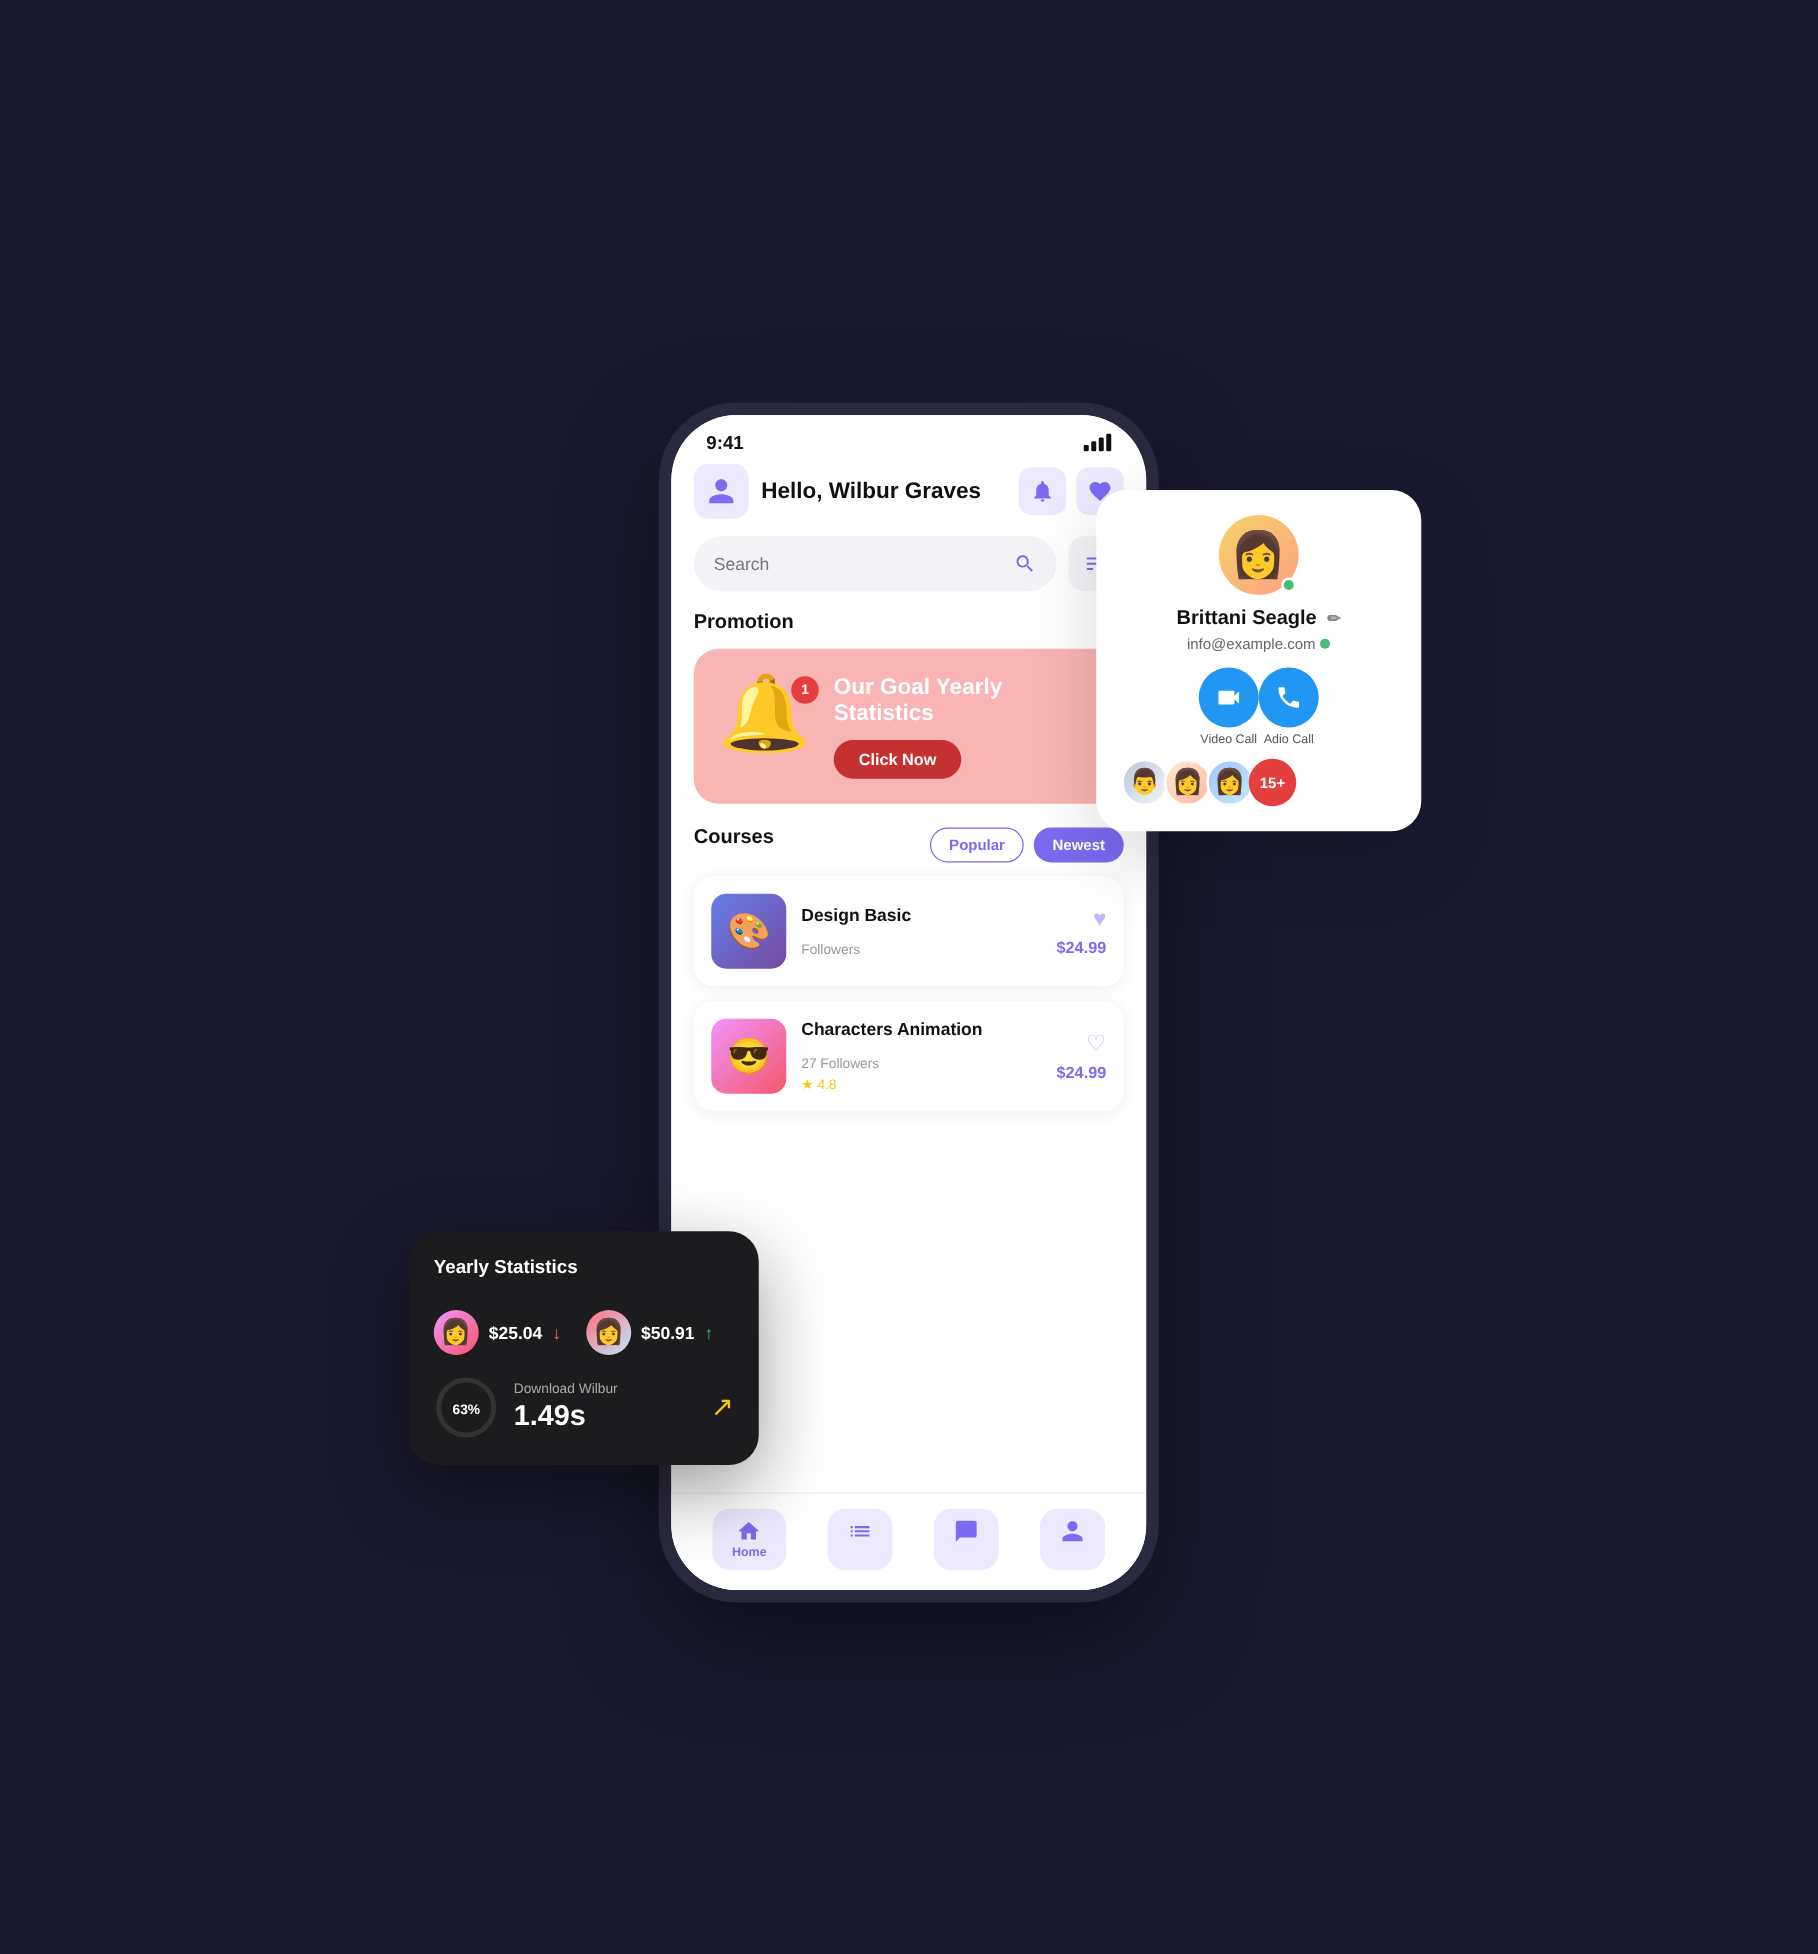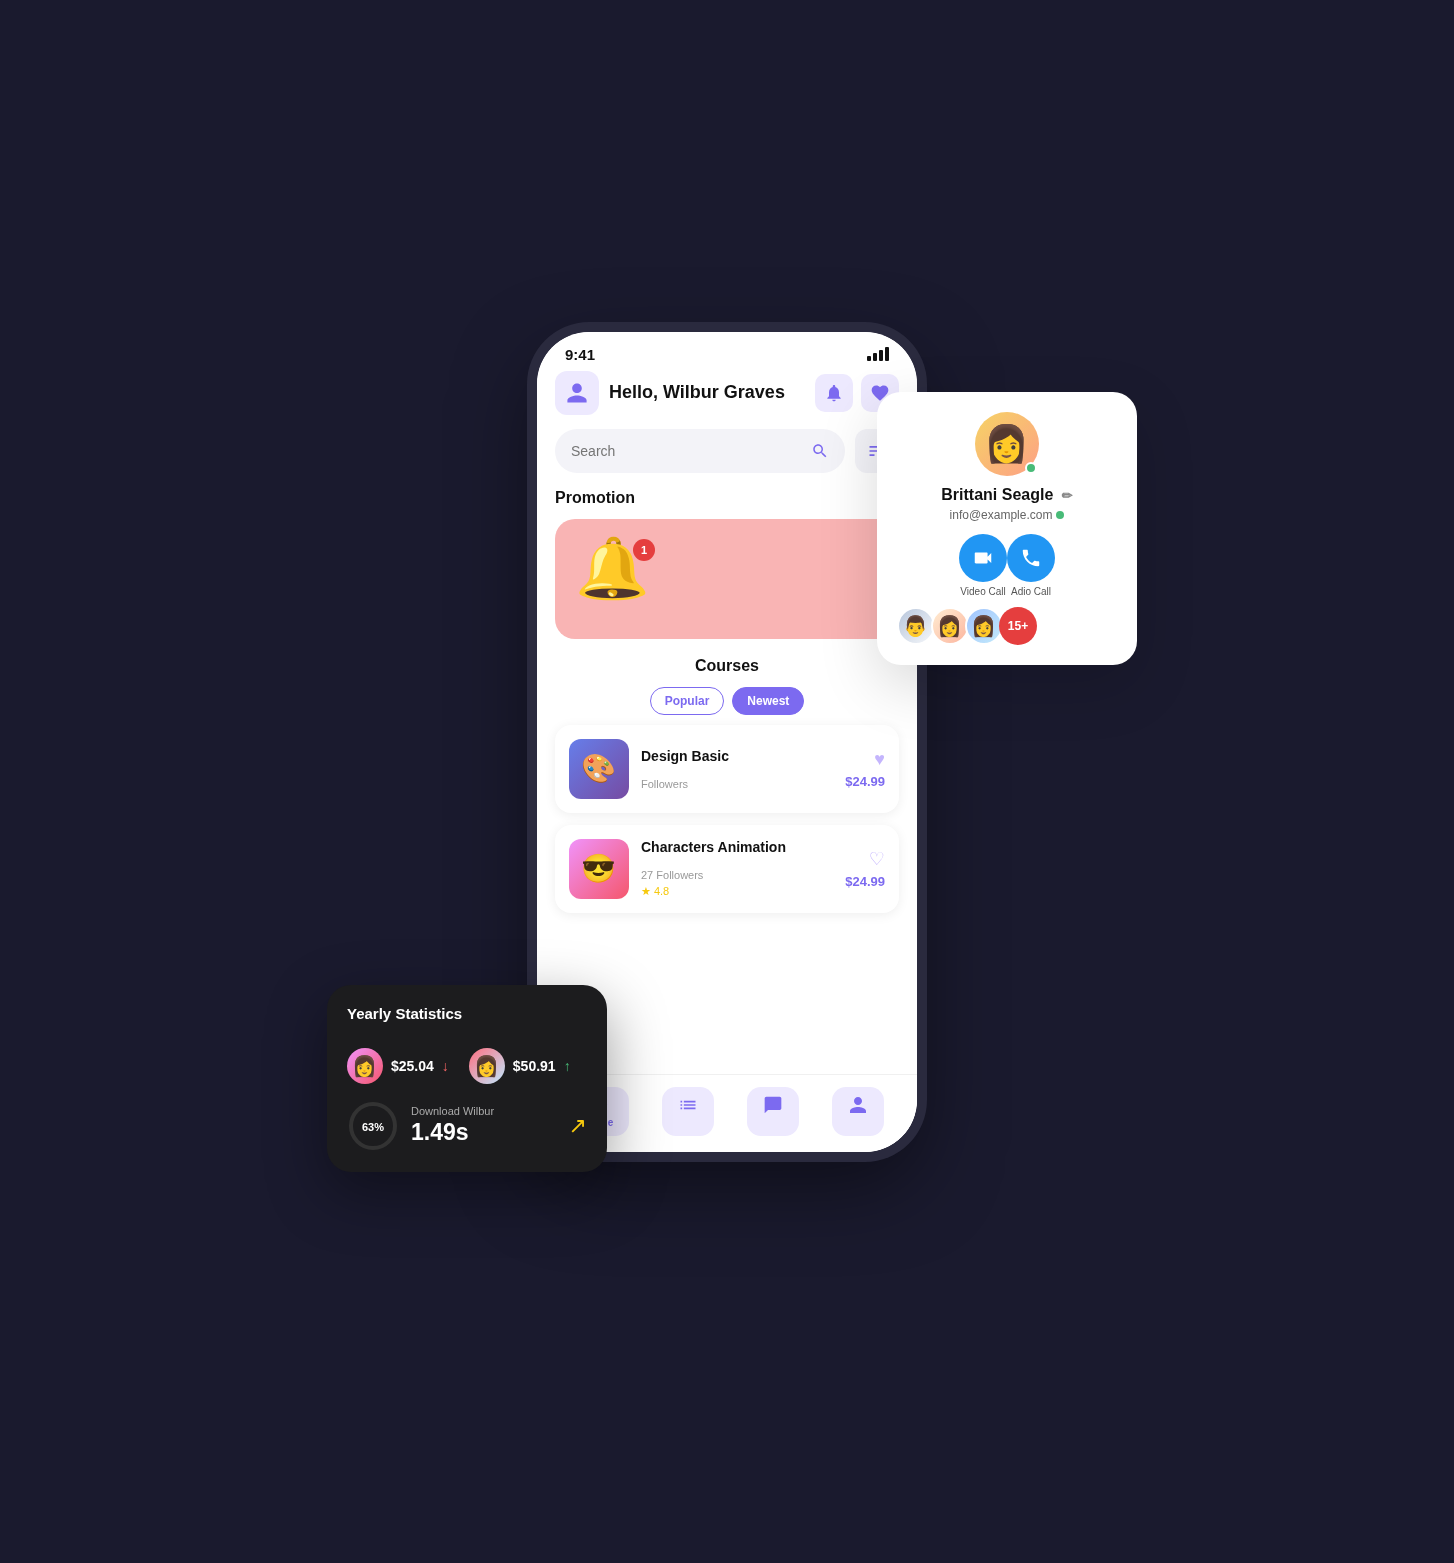--- a/index.html
+++ b/index.html
@@ -19,21 +19,21 @@
       height: 900px;
     }
 
     
     .phone-frame {
       position: absolute;
       top: 0;
       left: 50%;
       transform: translateX(-50%);
       width: 380px;
-      height: 820px;
+      height: 940px;
       background: #fff;
       border-radius: 52px;
       box-shadow: 0 0 0 10px #2a2a3e, 0 30px 80px rgba(0,0,0,0.5);
       overflow: hidden;
       z-index: 2;
     }
 
     .phone-screen {
       position: absolute;
       top: 0; left: 0; right: 0; bottom: 0;
@@ -189,21 +189,20 @@
       font-weight: 700;
       cursor: pointer;
     }
 
     
     .courses-header {
       display: flex;
       justify-content: space-between;
       align-items: center;
       margin-bottom: 10px;
-      flex-direction: column;
     }
     .tabs { display: flex; gap: 8px; }
     .tab-btn {
       padding: 6px 14px;
       border-radius: 20px;
       border: 1.5px solid #7c6af0;
       background: transparent;
       color: #7c6af0;
       font-size: 12px;
       font-weight: 600;
@@ -470,20 +469,24 @@
               </svg>
           </div>
         </div>
 
         <div class="section-title">Promotion</div>
         <div class="promo-card">
           <div class="promo-bell">
             <div class="bell-emoji">🔔</div>
             <div class="bell-badge">1</div>
           </div>
+          <div class="promo-text">
+            <div class="promo-title">Our Goal Yearly Statistics</div>
+            <button class="click-now-btn">Click Now</button>
+          </div>
         </div>
 
         <div class="courses-header">
           <div class="section-title">Courses</div>
           <div class="tabs">
             <button class="tab-btn">Popular</button>
             <button class="tab-btn active">Newest</button>
           </div>
         </div>
 

